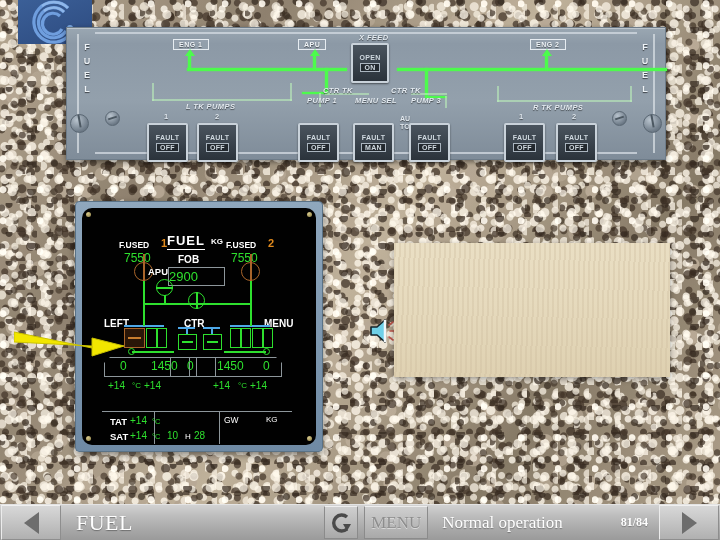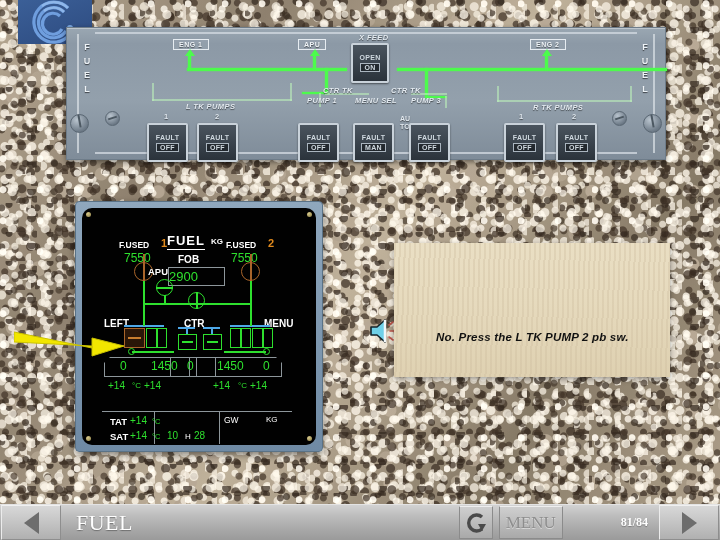--- a/index.html
+++ b/index.html
@@ -524,33 +524,33 @@
     <path d="M17 2 L17 24" stroke="#f0f6f8" stroke-width="2.5"></path>
     <g stroke="#c0564a" stroke-width="1.6" fill="none" stroke-linecap="round">
       <path d="M21 7 L25 4"></path>
       <path d="M22 13 L27 13"></path>
       <path d="M21 19 L25 22"></path>
     </g>
   </svg>
 </div>
 
 <div id="msg">
-  <div class="m2">No. Press  the L TK PUMP 2 pb sw.</div>
 </div>
 
 <div id="botbar">
   <div class="navbtn">
     <div class="tri tri-l"></div>
   </div>
   <div id="bb-title">FUEL</div>
   <div id="bb-spacer"></div>
   <div id="menu-icon">
     <svg width="22" height="22" viewBox="0 0 22 22">
       <path d="M17 5 A8 8 0 1 0 17 17" fill="none" stroke="#4a4a4a" stroke-width="3.4" stroke-linecap="butt"></path>
       <polygon points="13,12 21,12 17,19" fill="#4a4a4a"></polygon>
     </svg>
   </div>
   <div id="menu-btn">MENU</div>
+  <div id="bb-status">Normal operation</div>
   <div id="bb-page">81/84</div>
   <div class="navbtn">
     <div class="tri tri-r"></div>
   </div>
 </div>
 
 </body></html>

